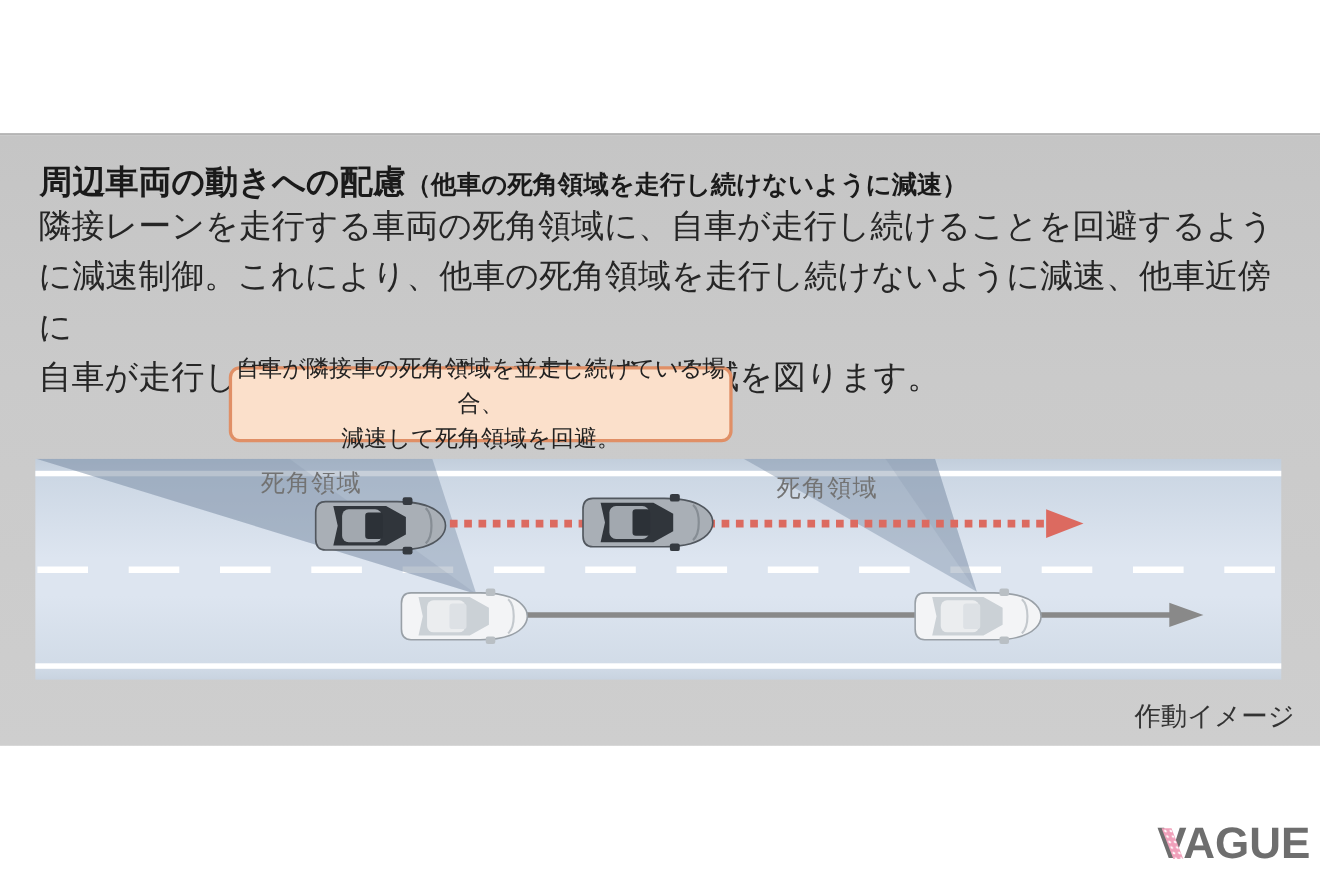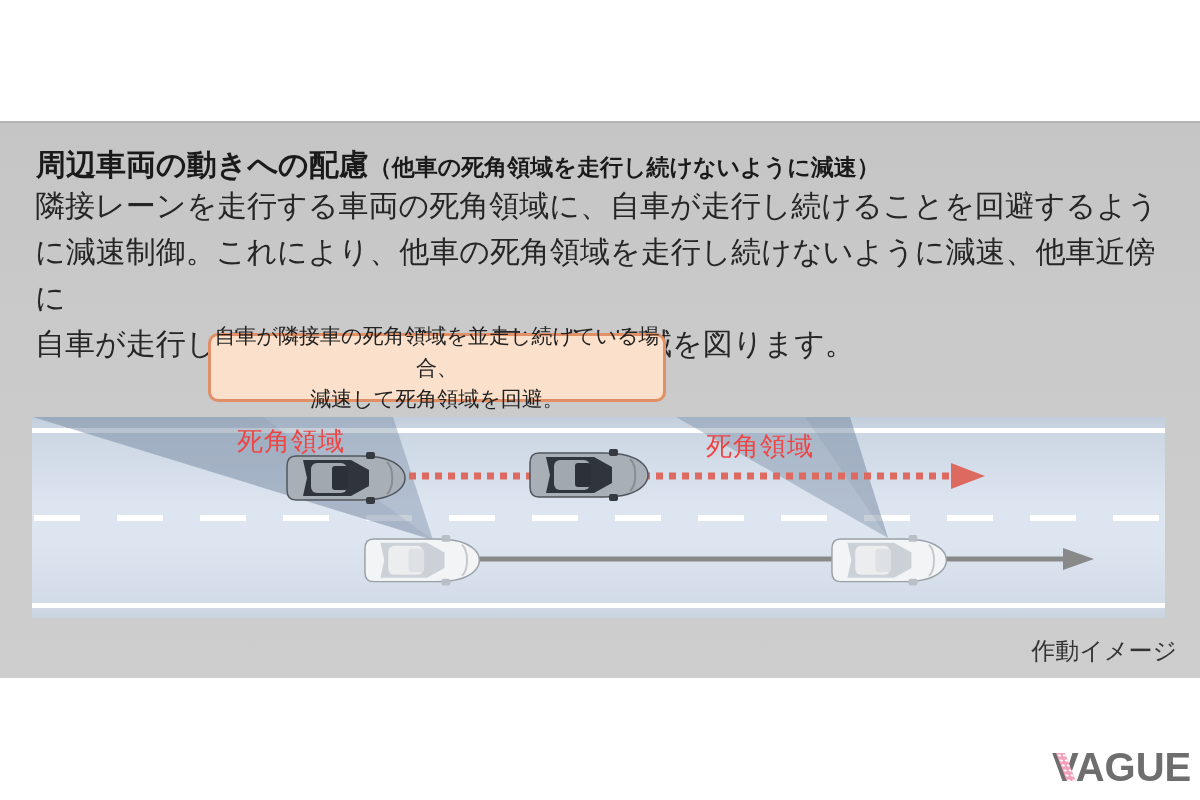--- a/index.html
+++ b/index.html
@@ -26,21 +26,21 @@
     position:absolute;left:208px;top:333px;width:458px;height:69px;
     background:var(--callout-bg,#fbe0cb);
     border:3px solid var(--callout-border,#e08f66);
     border-radius:10px;box-sizing:border-box;
     display:flex;align-items:center;justify-content:center;
     text-align:center;font-size:21px;line-height:1.5;color:#222;
     white-space:pre-line;
   }
   .road{position:absolute;left:32px;top:417px;}
   .bs-label{
-    position:absolute;font-size:26px;letter-spacing:1px;color:#ef4444;
+    position:absolute;font-size:22px;letter-spacing:1px;color:#737373;
     white-space:nowrap;
   }
   .bs-label-1{left:237px;top:424px;}
   .bs-label-2{left:706px;top:429px;}
   .caption{
     position:absolute;right:23px;top:635px;font-size:24px;color:#333;
     white-space:nowrap;
   }
   .brand{position:absolute;left:1052px;top:745px;width:150px;height:44px;}
   .brand-text{

